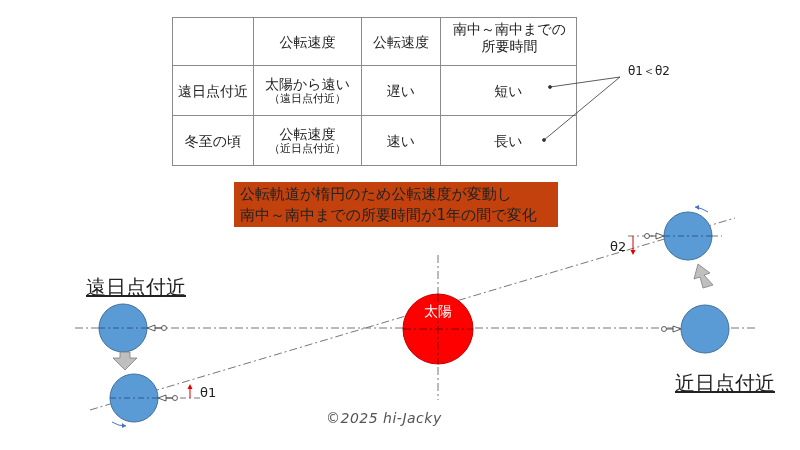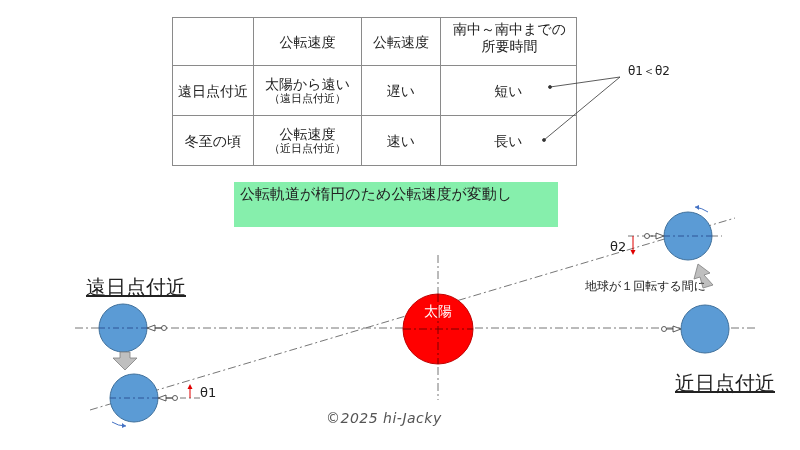--- a/index.html
+++ b/index.html
@@ -9,21 +9,21 @@
   .tbl td { border:1px solid #8a8a8a; text-align:center; vertical-align:middle; padding:0; font-size:14px; line-height:16px; color:#222; }
   .tbl .hdr td { height:44px; }
   .tbl .row td { height:49px; }
   .tbl td.c0 { width:80px; }
   .tbl td.c1 { width:107px; }
   .tbl td.c2 { width:78px; }
   .tbl td.c3 { width:133px; }
   .tbl td.hdr4 { text-align:center; vertical-align:top; padding-top:3px; padding-left:2px; font-size:14px; line-height:17px; }
   .sub { font-size:11px; display:block; line-height:13px; }
   .ineq { position:absolute; left:628px; top:63px; font-size:12px; color:#222; }
-  .note { position:absolute; left:234px; top:182px; width:324px; height:45px; background:#86efac;
+  .note { position:absolute; left:234px; top:182px; width:324px; height:45px; background:#c2410c;
           font-size:15px; line-height:21px; padding:2px 0 0 6px; box-sizing:border-box; color:#222; }
   svg.diag { position:absolute; left:0; top:0; }
   .lbl { position:absolute; font-size:20px; text-decoration:underline; color:#222; }
   .sun-lbl { position:absolute; left:424px; top:303px; color:#fff; font-size:14px; }
   .small { position:absolute; font-size:12px; color:#222; }
   .copy { position:absolute; left:326px; top:410px; font-size:14px; font-style:italic; color:#555;
           font-family:"DejaVu Sans", sans-serif; letter-spacing:0.5px; }
 </style>
 </head>
 <body>
@@ -57,20 +57,21 @@
     <td class="c2">速い</td>
     <td class="c3">長い</td>
   </tr>
 </tbody>
   </table>
 
 <div class="ineq">θ1＜θ2</div>
 
 <div class="note">
   <div>公転軌道が楕円のため公転速度が変動し</div>
+  <div>南中～南中までの所要時間が1年の間で変化</div>
 </div>
 
 <svg class="diag" width="800" height="450">
 
   <g stroke="#333" stroke-width="0.8" fill="#333">
     <line x1="550" y1="87" x2="620" y2="77"></line>
     <line x1="544" y1="140" x2="620" y2="77"></line>
     <circle cx="550" cy="87" r="1.5"></circle>
     <circle cx="544" cy="140" r="1.5"></circle>
   </g>
@@ -142,16 +143,15 @@
     <path d="M633 255 l-2.5 -5 h5 z" fill="#e00000"></path>
   </g>
 </svg>
 
 <div class="lbl" style="left:86px; top:274px;">遠日点付近</div>
 <div class="lbl" style="left:675px; top:370px;">近日点付近</div>
 <div class="sun-lbl">太陽</div>
 <div class="small" style="left:200px; top:385px; font-size:13px;">θ1</div>
 <div class="small" style="left:610px; top:239px; font-size:13px;">θ2</div>
 <div class="small" style="left:585px; top:279px; line-height:15px;">
-  <div>地球が１回転する間に</div>
 </div>
 
 <div class="copy">©2025 hi-Jacky</div>
 
 </body></html>

